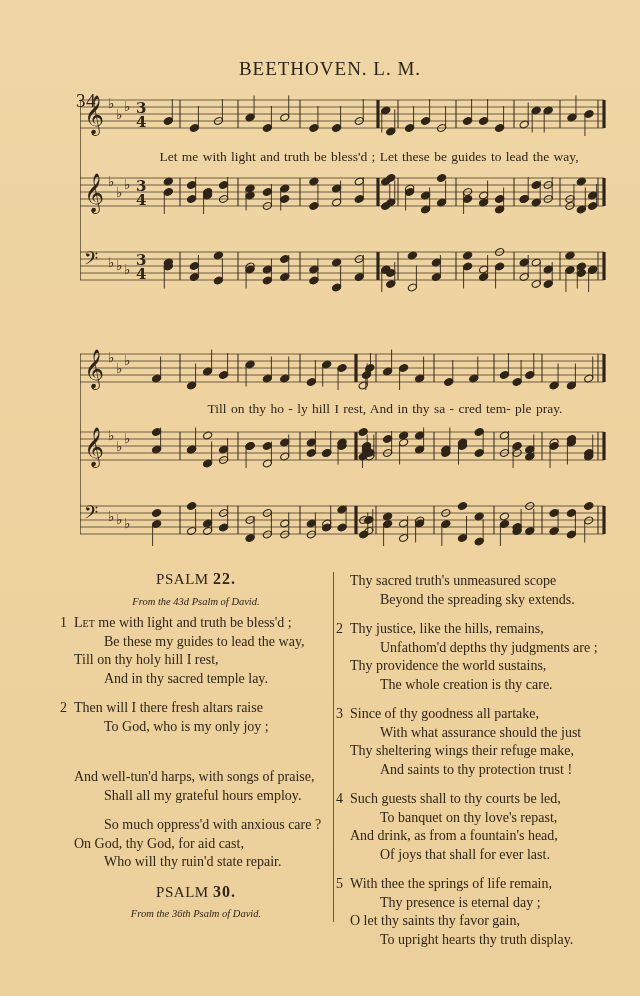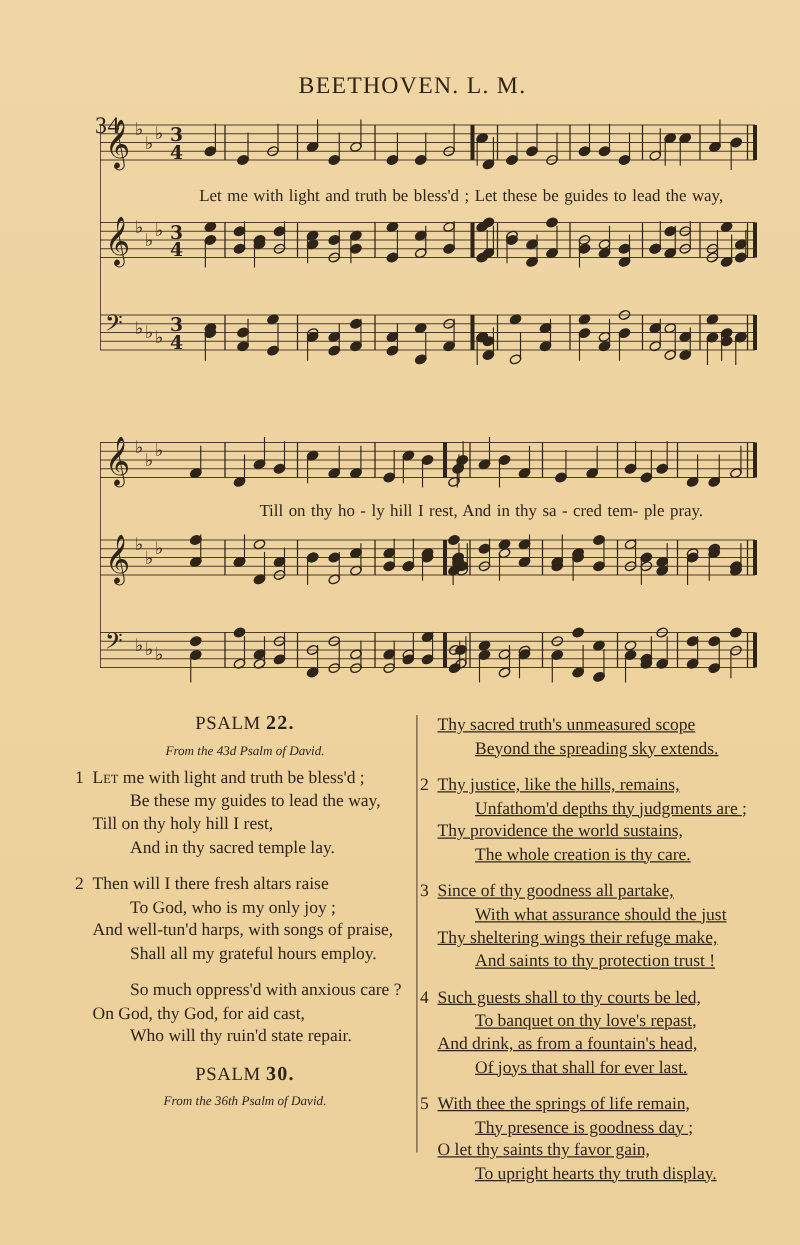--- a/index.html
+++ b/index.html
@@ -592,32 +592,32 @@
     <div class="psalm-source">From the 43d Psalm of David.</div>
     <div class="stanza">
       <div class="stanza-line "><span class="vnum">1</span><span class="sc">Let</span><span> me with light and truth be bless'd ;</span></div>
       <div class="stanza-line indent2" style="padding-left: 44px;"><span>Be these my guides to lead the way,</span></div>
       <div class="stanza-line indent1" style="padding-left: 14px;"><span>Till on thy holy hill I rest,</span></div>
       <div class="stanza-line indent2" style="padding-left: 44px;"><span>And in thy sacred temple lay.</span></div>
     </div>
     <div class="stanza">
       <div class="stanza-line "><span class="vnum">2</span><span>Then will I there fresh altars raise</span></div>
       <div class="stanza-line indent2" style="padding-left: 44px;"><span>To God, who is my only joy ;</span></div>
-      <div class="stanza-line indent1" style="padding-left: 14px;"><span>And well-tun'd harps, with songs of praise,</span></div>
+      <div class="stanza-line indent1" style="padding-left: 14px; margin-top: 32px;"><span>And well-tun'd harps, with songs of praise,</span></div>
       <div class="stanza-line indent2" style="padding-left: 44px;"><span>Shall all my grateful hours  employ.</span></div>
     </div>
     <div class="stanza">
       <div class="stanza-line indent2" style="padding-left: 44px;"><span>So much oppress'd with anxious care ?</span></div>
       <div class="stanza-line indent1" style="padding-left: 14px;"><span>On God, thy God, for aid cast,</span></div>
       <div class="stanza-line indent2" style="padding-left: 44px;"><span>Who will thy ruin'd state repair.</span></div>
     </div>
     <div class="psalm-heading" style="margin-top: 0px;"><span>PSALM</span> <span class="num">30.</span></div>
     <div class="psalm-source">From the 36th Psalm of David.</div>
   </div>
-<div class="text-col col-right" id="col-right" style="top:572px;text-decoration:underline;">
+<div class="text-col col-right" id="col-right" style="top:572px;">
     <div class="stanza">
       <div class="stanza-line indent1" style="padding-left: 14px;"><span>Thy sacred truth's unmeasured scope</span></div>
       <div class="stanza-line indent2" style="padding-left: 44px;"><span>Beyond the spreading sky extends.</span></div>
     </div>
     <div class="stanza">
       <div class="stanza-line "><span class="vnum">2</span><span>Thy justice, like the hills, remains,</span></div>
       <div class="stanza-line indent2" style="padding-left: 44px;"><span>Unfathom'd depths thy judgments are ;</span></div>
       <div class="stanza-line indent1" style="padding-left: 14px;"><span>Thy providence the world sustains,</span></div>
       <div class="stanza-line indent2" style="padding-left: 44px;"><span>The whole creation is thy care.</span></div>
     </div>
@@ -628,17 +628,17 @@
       <div class="stanza-line indent2" style="padding-left: 44px;"><span>And saints to thy protection trust !</span></div>
     </div>
     <div class="stanza">
       <div class="stanza-line "><span class="vnum">4</span><span>Such guests shall to thy courts be led,</span></div>
       <div class="stanza-line indent2" style="padding-left: 44px;"><span>To banquet on thy love's repast,</span></div>
       <div class="stanza-line indent1" style="padding-left: 14px;"><span>And drink, as from a fountain's head,</span></div>
       <div class="stanza-line indent2" style="padding-left: 44px;"><span>Of joys that shall for ever last.</span></div>
     </div>
     <div class="stanza">
       <div class="stanza-line "><span class="vnum">5</span><span>With thee the springs of life remain,</span></div>
-      <div class="stanza-line indent2" style="padding-left: 44px;"><span>Thy presence is goodness day ;</span></div>
+      <div class="stanza-line indent2" style="padding-left: 44px;"><span>Thy presence is eternal day ;</span></div>
       <div class="stanza-line indent1" style="padding-left: 14px;"><span>O let thy saints thy favor gain,</span></div>
       <div class="stanza-line indent2" style="padding-left: 44px;"><span>To upright hearts thy truth display.</span></div>
     </div>
   </div>
 
 </body></html>

